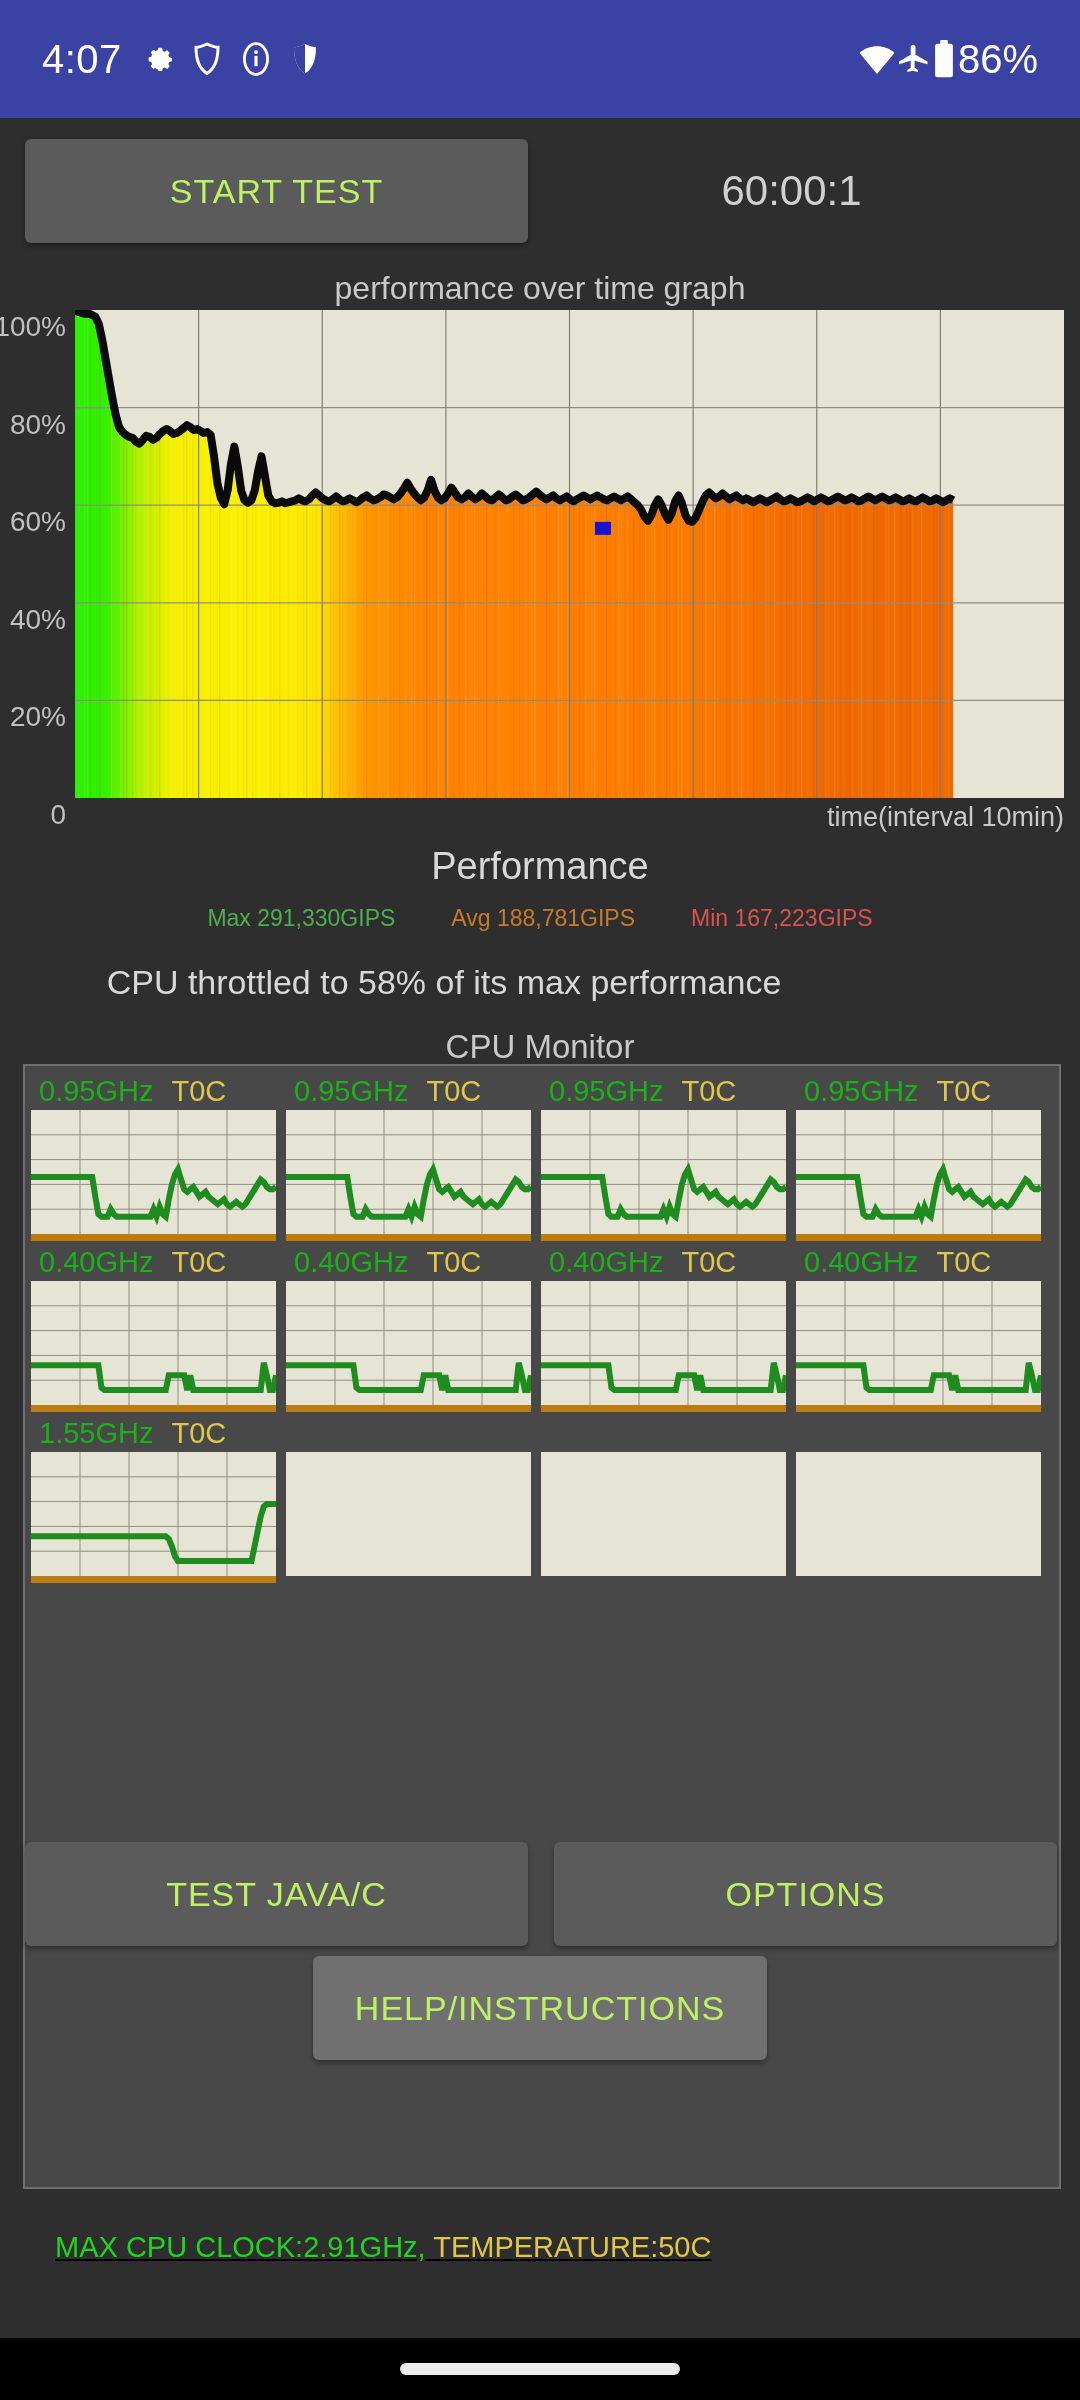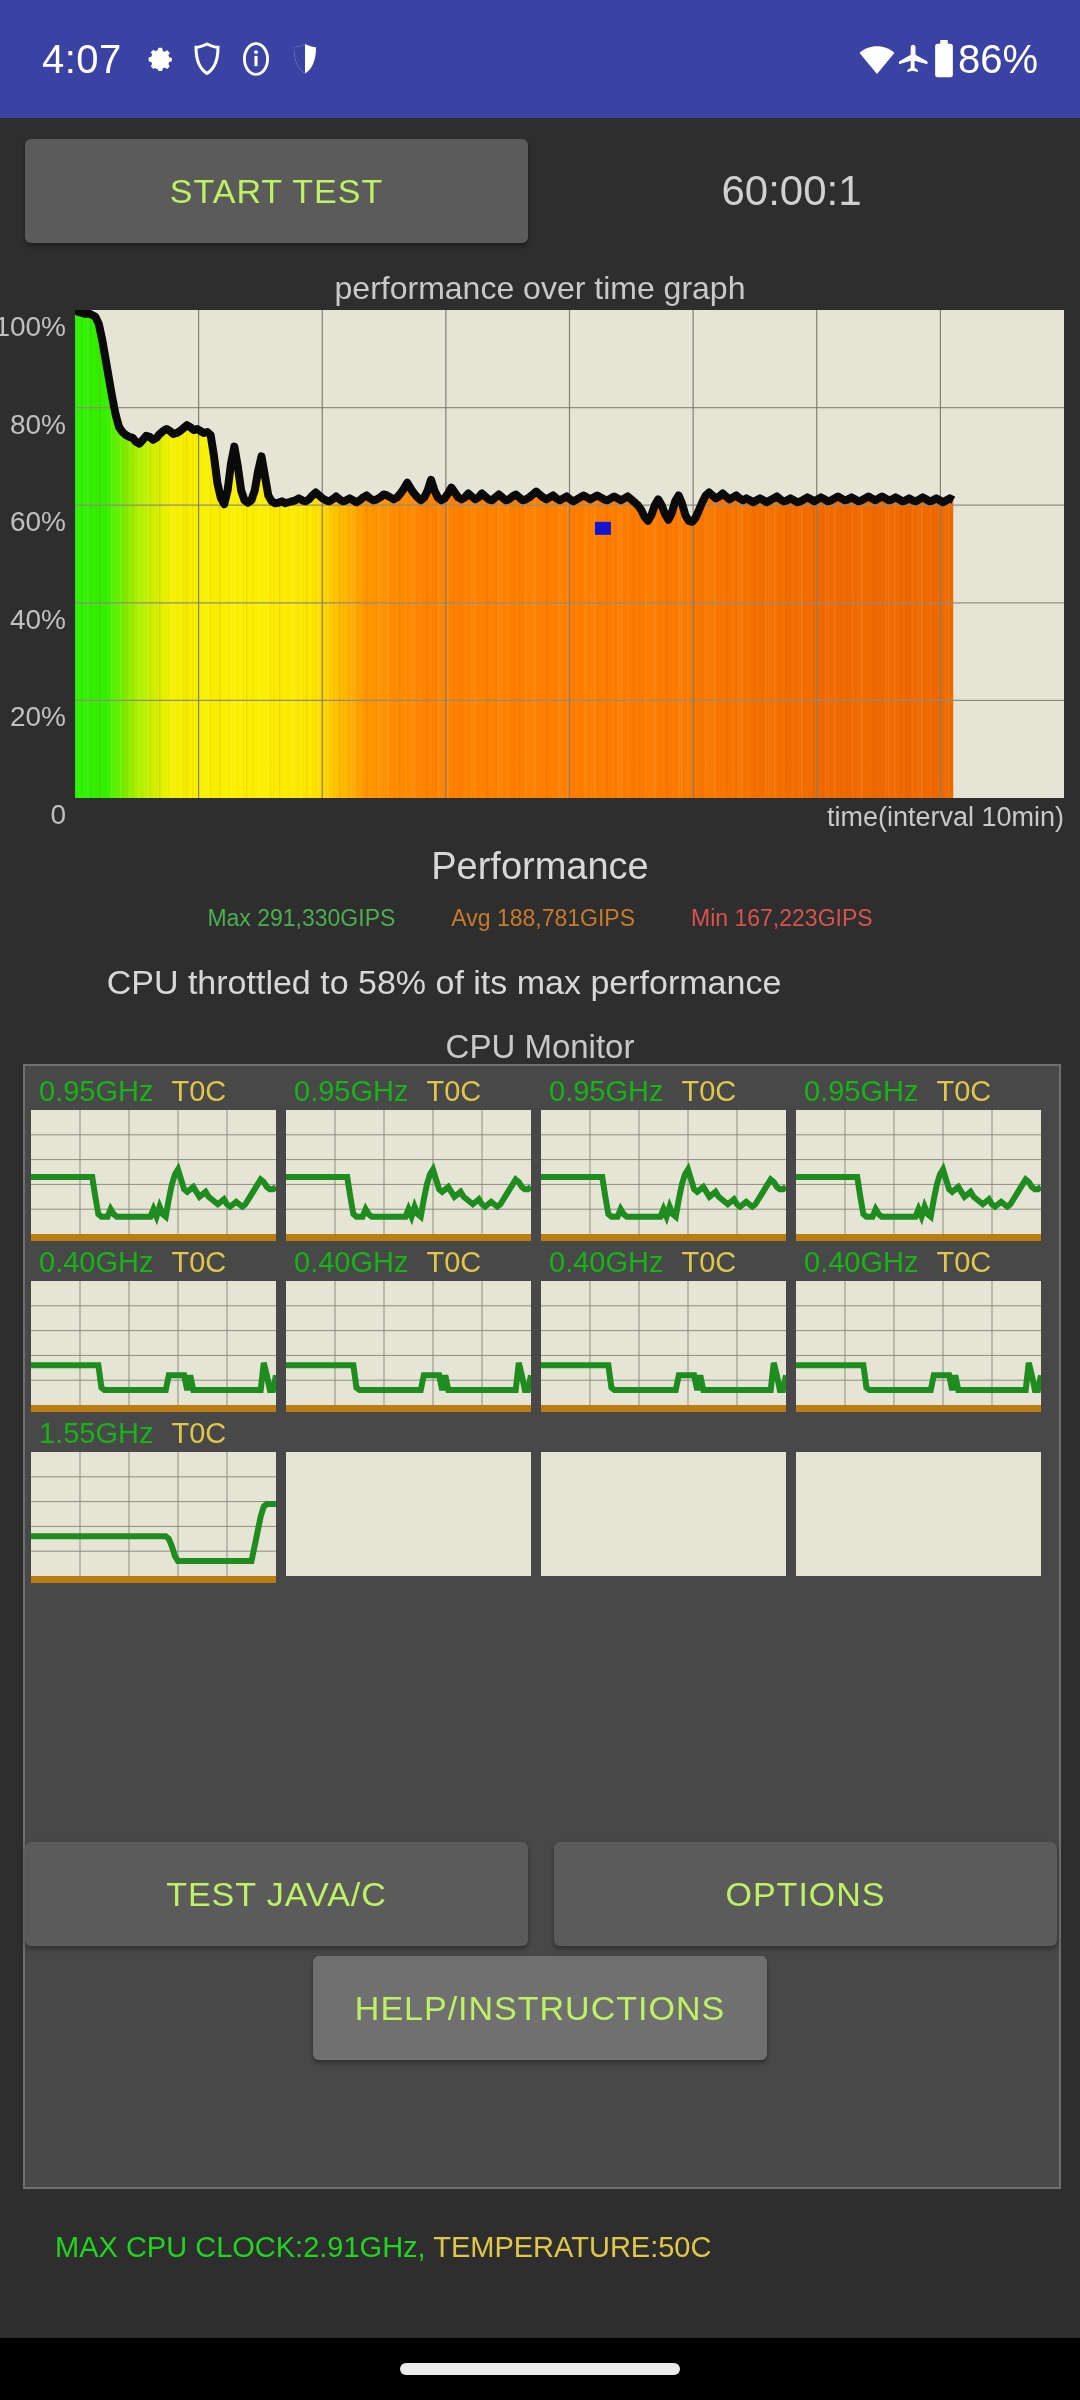--- a/index.html
+++ b/index.html
@@ -91,21 +91,21 @@
   .cpu-cell-head { height: 38px; display: flex; align-items: center; gap: 18px; padding-left: 8px; }
   .cpu-freq { color: #17b317; font-size: 29px; }
   .cpu-temp { color: #e0c64a; font-size: 29px; }
   .cpu-plot { position: relative; width: 245px; height: 124px; background: #e6e5d5; }
   .cpu-plot svg { display: block; width: 245px; height: 124px; }
   .cpu-bar { width: 245px; height: 7px; background: #bb7c12; }
   .cpu-cell.empty .cpu-cell-head { visibility: hidden; }
   .cpu-cell.empty .cpu-plot { height: 124px; background: #e6e5d5; }
   .cpu-cell.empty .cpu-bar { background: transparent; }
   .cpu-footer {
-    position: absolute; left: 30px; top: 1165px; font-size: 29px; white-space: nowrap;
+    position: absolute; left: 30px; top: 1165px; font-size: 29px; white-space: nowrap; text-decoration: underline;
   }
   .cpu-footer .clk { color: #21d421; }
   .cpu-footer .tmp { color: #e0c64a; }
 
   
   .btn-java { position: absolute; left: 25px; top: 1842px; width: 503px; height: 104px; }
   .btn-options { position: absolute; left: 554px; top: 1842px; width: 503px; height: 104px; }
   .btn-help {
     position: absolute; left: 313px; top: 1956px; width: 454px; height: 104px;
     background: #707070;

